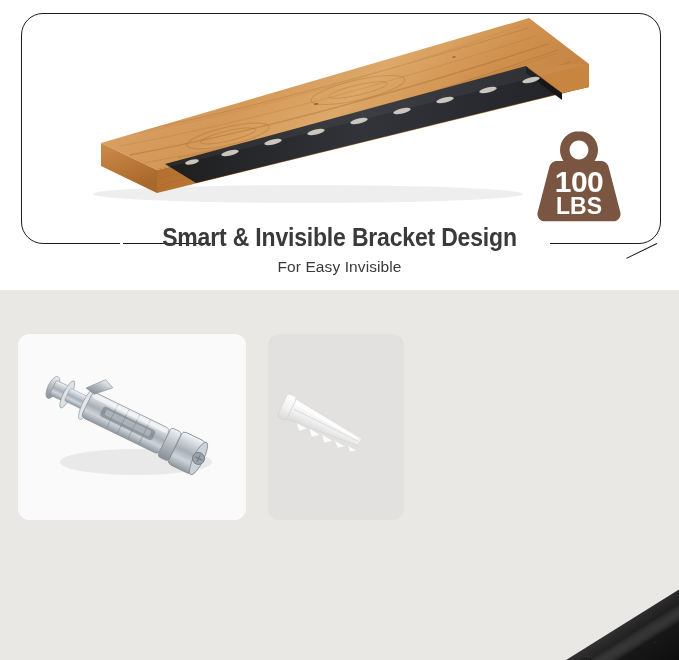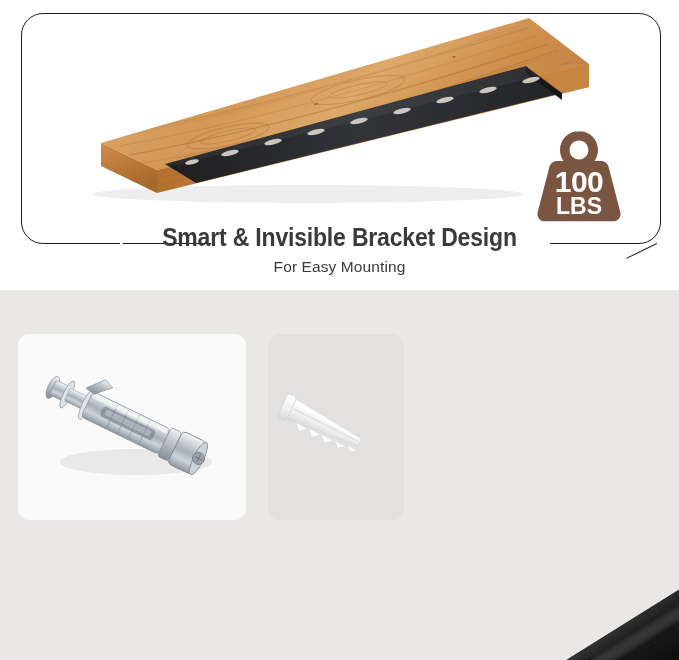--- a/index.html
+++ b/index.html
@@ -260,21 +260,21 @@
       <svg width="94" height="96" viewBox="0 0 94 96">
         <g>
           <path d="M47 3 c-10.5 0 -19 8.5 -19 19 0 4 1.3 7.8 3.5 10.9 l-6.4 0 c-3.8 0 -7 2.6 -7.8 6.3 L5.6 84.4 c-1 4.6 2.5 8.9 7.2 8.9 l68.4 0 c4.7 0 8.2 -4.3 7.2 -8.9 L76.7 39.2 c-0.8 -3.7 -4 -6.3 -7.8 -6.3 l-6.4 0 c2.2 -3.1 3.5 -6.9 3.5 -10.9 0 -10.5 -8.5 -19 -19 -19 z m0 9.6 c5.2 0 9.4 4.2 9.4 9.4 0 5.2 -4.2 9.4 -9.4 9.4 -5.2 0 -9.4 -4.2 -9.4 -9.4 0 -5.2 4.2 -9.4 9.4 -9.4 z" fill="#7a5642"></path>
         </g>
         <text class="wt-num" x="47" y="64">100</text>
         <text class="wt-unit" x="47" y="86">LBS</text>
       </svg>
     </div>
 
     <div class="headline">Smart &amp; Invisible Bracket Design</div>
-    <div class="subhead">For Easy Mounting</div>
+    <div class="subhead">For Easy Invisible</div>
   </div>
 
   <div id="bottom-section">
 
     <div class="panel-metal">
       <svg width="228" height="186" viewBox="0 0 228 186">
         <defs>
           <linearGradient id="steel" x1="0" y1="0" x2="0" y2="1">
             <stop offset="0%" stop-color="#f4f6f8"></stop>
             <stop offset="22%" stop-color="#cfd5da"></stop>

